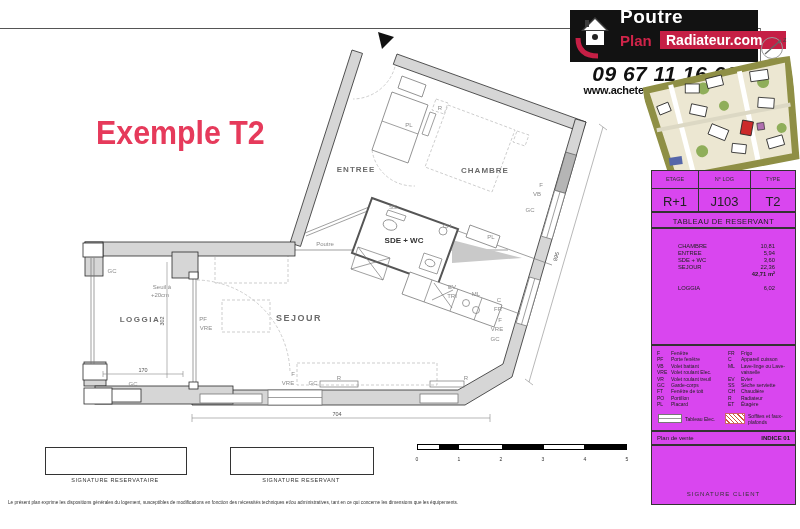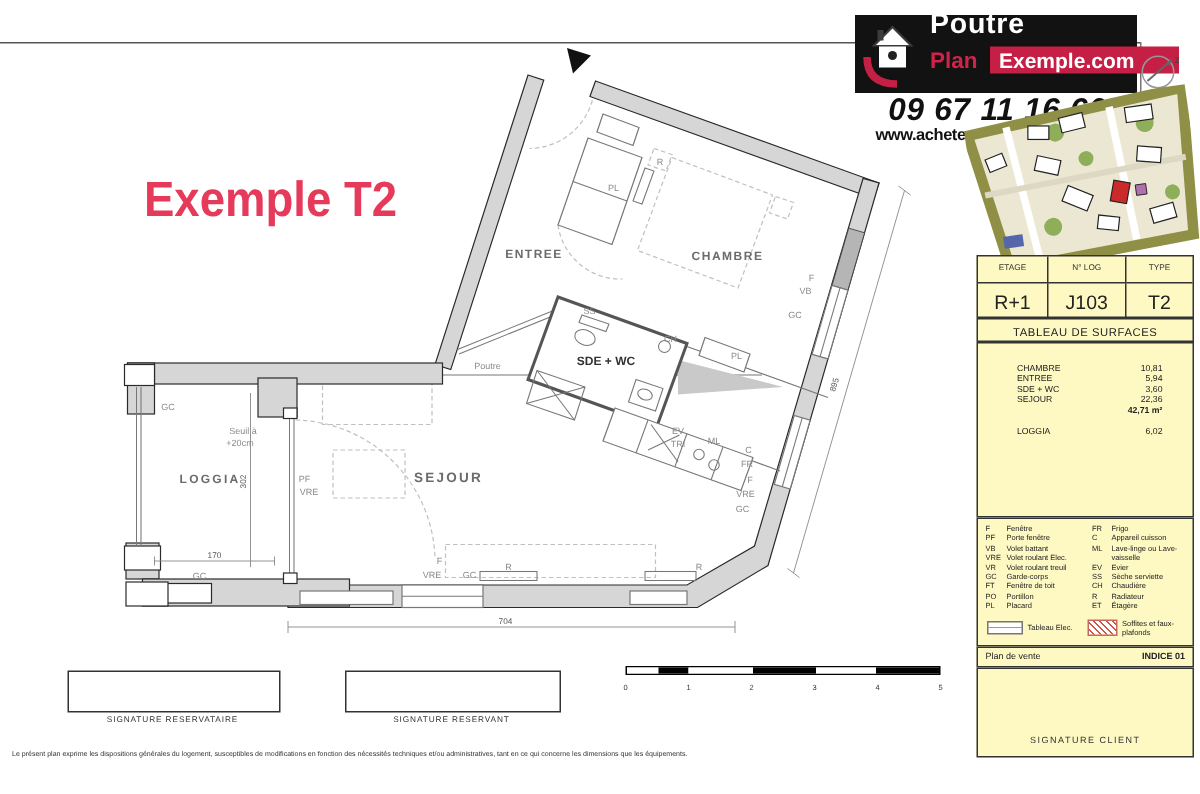--- a/index.html
+++ b/index.html
@@ -16,21 +16,21 @@
   .logo{left:570px;top:10px;width:188px;height:52px;background:#121212;}
   .logo-acheter{left:620px;top:6px;font-size:19px;font-weight:bold;color:#fff;letter-spacing:.5px;}
   .logo-neuf{left:620px;top:32px;font-size:15px;font-weight:bold;color:#cf2449;}
   .logo-stripe{left:660px;top:31px;width:126px;height:18px;background:#c51f45;}
   .logo-toulouse{left:6px;top:1px;font-size:14px;font-weight:bold;color:#fff;position:absolute;}
   .phone{left:572px;top:62px;width:186px;text-align:center;font-size:21px;font-weight:bold;
          font-style:italic;letter-spacing:.5px;color:#111;}
   .website{left:570px;top:84px;width:188px;text-align:center;font-size:11px;font-weight:bold;
            letter-spacing:-.3px;color:#111;}
   
-  .sbox{left:651px;width:145px;background:#fef9c3;border:1px solid #333;box-sizing:border-box;}
+  .sbox{left:651px;width:145px;background:#d946ef;border:1px solid #333;box-sizing:border-box;}
   .info-grid{display:grid;grid-template-columns:47px 52px 44px;}
   .info-grid .cell{border-right:1px solid #333;text-align:center;}
   .info-grid .cell:nth-child(3n){border-right:none;}
   .hdr{font-size:5.5px;color:#333;padding-top:5px;height:12px;border-bottom:1px solid #333;}
   .val{font-size:13px;color:#222;padding:5px 0 4px 0;}
   .surf-title{text-align:center;font-size:7.5px;padding-top:4px;color:#222;letter-spacing:.4px;}
   .surf-rows{padding:14px 20px 0 26px;font-size:5.8px;color:#222;}
   .srow{display:flex;justify-content:space-between;line-height:7px;}
   .srow.total{justify-content:flex-end;font-weight:bold;}
   .srow.gap{margin-top:7px;}
@@ -249,21 +249,21 @@
     <path d="M6,26 Q6,44 26,44" fill="none" stroke="#c51f45" stroke-width="5"></path>
     <rect x="14" y="18" width="18" height="15" fill="#fff"></rect>
     <polygon points="9,19 23,5 37,19" fill="#3c3c3c"></polygon>
     <polygon points="12,18 23,7 34,18" fill="#fff"></polygon>
     <circle cx="23" cy="25" r="3" fill="#222"></circle>
     <rect x="13" y="8" width="4" height="7" fill="#3c3c3c"></rect>
   </svg>
 </div>
 <div class="abs logo-acheter">Poutre</div>
 <div class="abs logo-stripe">
-  <span class="logo-toulouse">Exemple.com</span>
+  <span class="logo-toulouse">Radiateur.com</span>
 </div>
 <div class="abs logo-neuf">Plan</div>
 <div class="abs phone">09 67 11 16 60</div>
 <div class="abs website">www.acheter-neuf-toulouse.com</div>
 
 <svg class="abs" style="left:758px;top:33px" width="32" height="30" viewBox="0 0 32 30">
   <circle cx="14" cy="15" r="10.5" fill="none" stroke="#999" stroke-width="1"></circle>
   <line x1="7" y1="21" x2="23" y2="7" stroke="#666" stroke-width="1.2"></line>
   <polygon points="23,7 19.5,8.5 21.8,11" fill="#666"></polygon>
   <text x="25" y="9" font-size="7" fill="#444">z</text>
@@ -301,21 +301,21 @@
     <div class="cell hdr">ETAGE</div>
     <div class="cell hdr">N° LOG</div>
     <div class="cell hdr">TYPE</div>
     <div class="cell val">R+1</div>
     <div class="cell val">J103</div>
     <div class="cell val">T2</div>
   </div>
 </div>
 
 <div class="abs sbox" style="top:212px;height:16px">
-  <div class="surf-title">TABLEAU DE SURFACES</div>
+  <div class="surf-title">TABLEAU DE RESERVANT</div>
 </div>
 <div class="abs sbox" style="top:228px;height:117px">
   <div class="surf-rows">
     <div class="srow">
       <span>CHAMBRE</span>
       <span>10,81</span>
     </div>
     <div class="srow">
       <span>ENTREE</span>
       <span>5,94</span>

